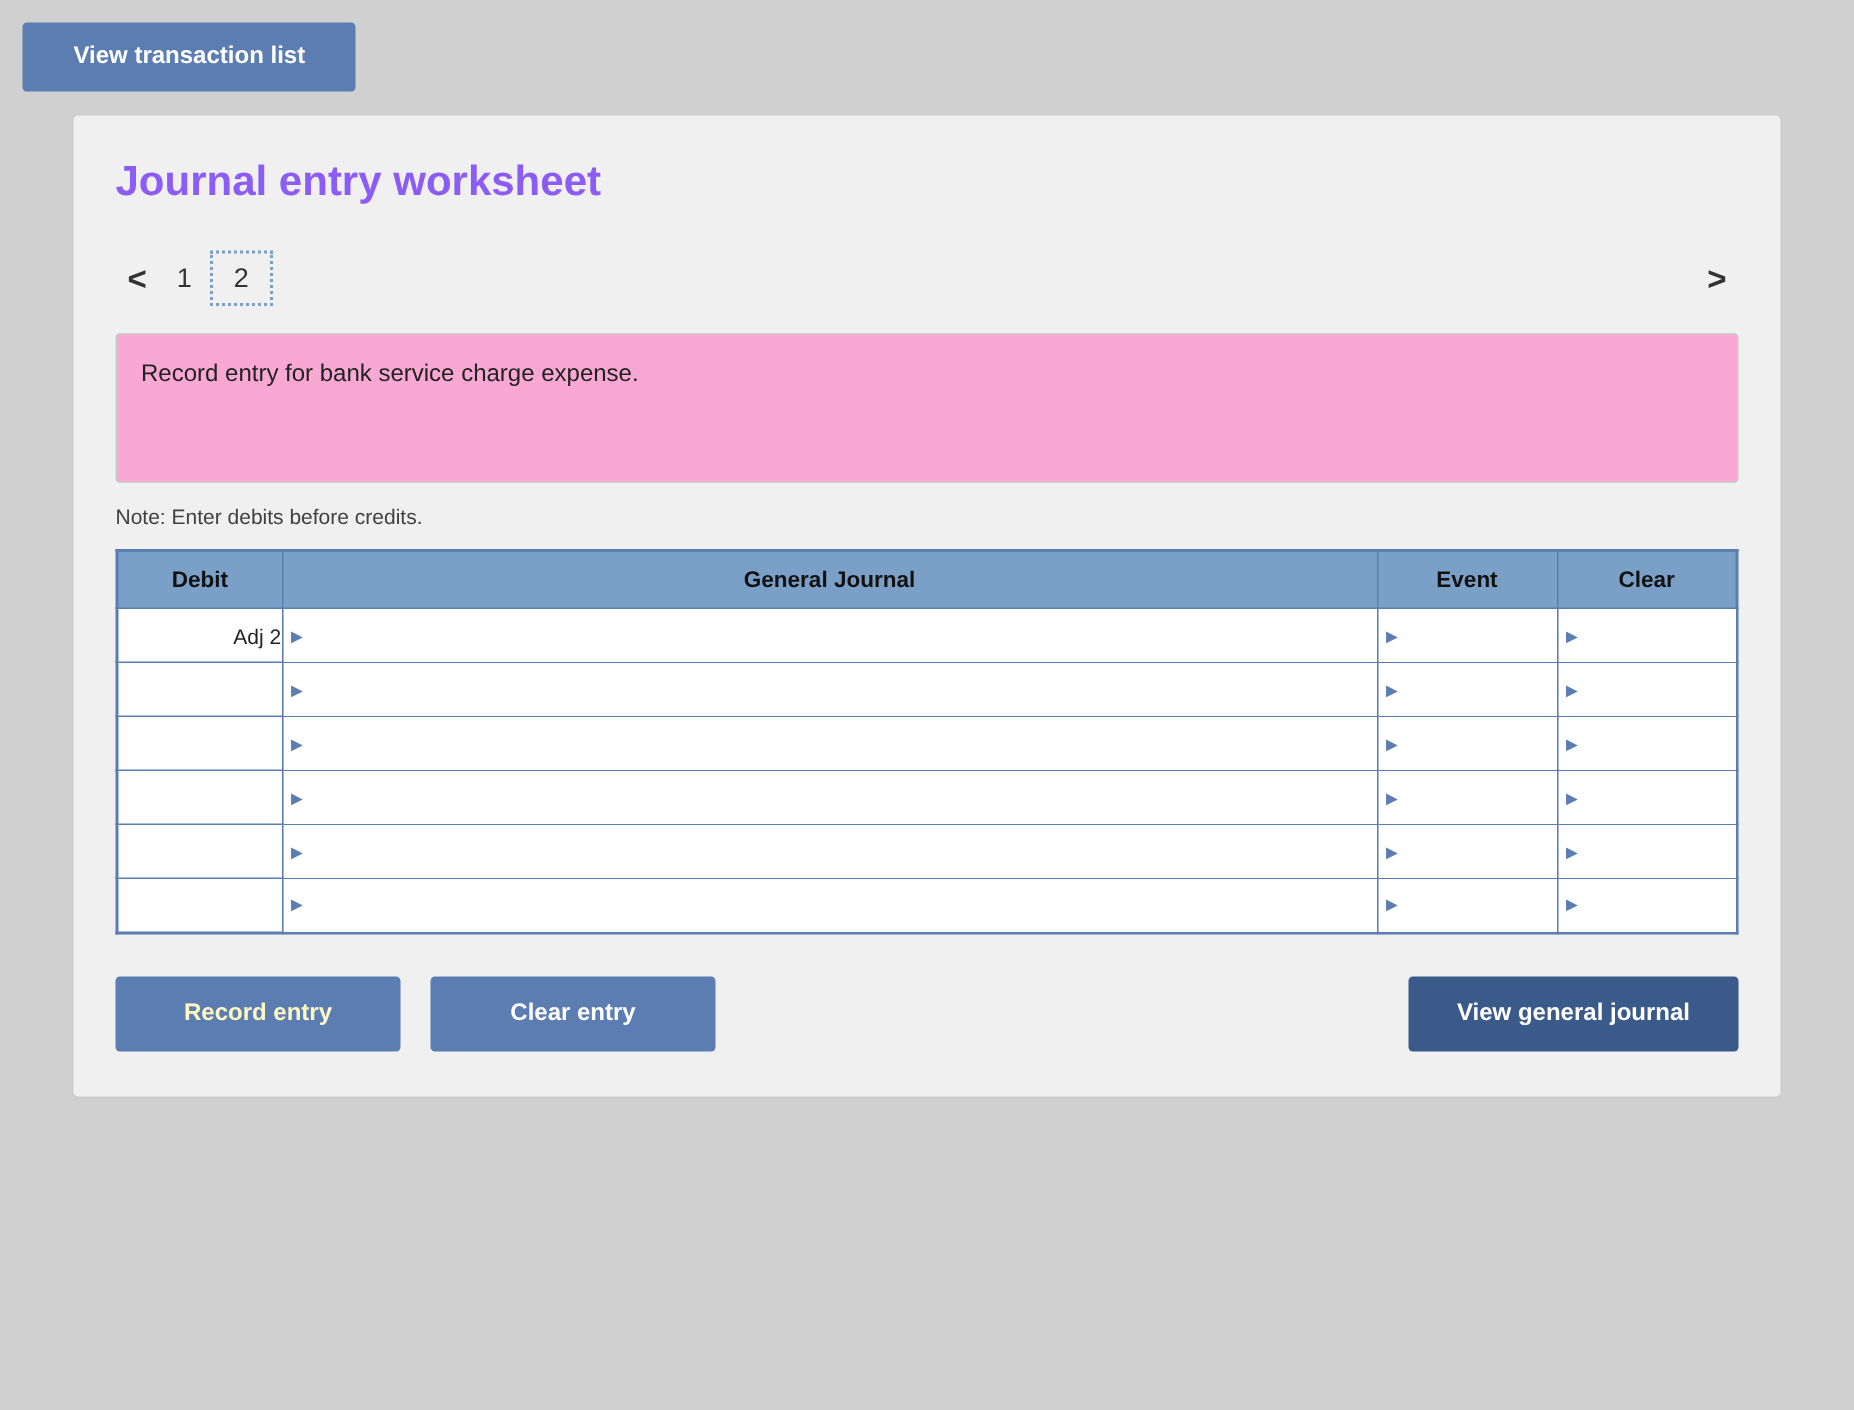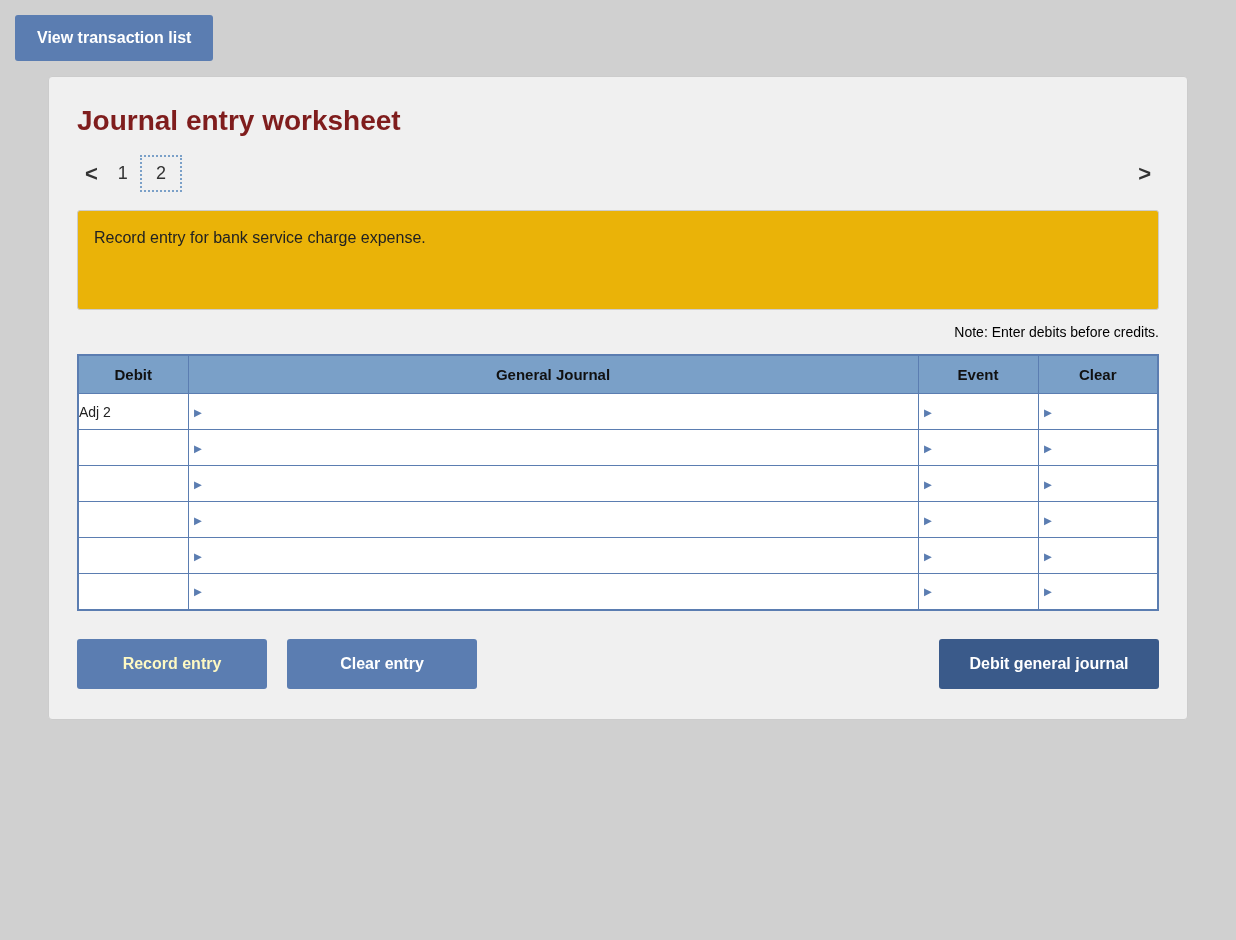--- a/index.html
+++ b/index.html
@@ -11,41 +11,41 @@
     }
 
     .top-bar {
       margin-bottom: 15px;
     }
 
     .view-transaction-btn {
       background: #5b7db1;
       color: white;
       border: none;
-      padding: 14px 22px;
+      padding: 14px 34px;
       font-size: 16px;
       font-weight: bold;
       cursor: pointer;
       border-radius: 3px;
     }
 
     .worksheet-container {
       background: #f0f0f0;
       border: 1px solid #ccc;
       border-radius: 4px;
       padding: 28px 28px 30px 28px;
       max-width: 1140px;
       margin: 0 auto;
     }
 
     .worksheet-title {
       font-size: 28px;
       font-weight: bold;
-      color: #7f1d1d;
-      margin-bottom: 18px;
+      color: #8b5cf6;
+      margin-bottom: 30px;
     }
 
     .pagination-row {
       display: flex;
       align-items: center;
       margin-bottom: 18px;
       position: relative;
     }
 
     .nav-arrow {
@@ -80,35 +80,34 @@
       font-size: 22px;
       color: #333;
       cursor: pointer;
       background: none;
       border: none;
       padding: 4px 8px;
       font-weight: bold;
     }
 
     .instruction-box {
-      background: #eab308;
+      background: #f9a8d4;
       border: 1px solid #ccc;
       border-radius: 3px;
       padding: 18px 16px;
       margin-bottom: 14px;
       min-height: 100px;
       font-size: 16px;
       color: #222;
     }
 
     .note-text {
-      color: #000000;
+      color: #404040;
       font-size: 14px;
       margin-bottom: 14px;
-      text-align: right;
     }
 
     .journal-table {
       width: 100%;
       border-collapse: collapse;
       margin-bottom: 28px;
       border: 2px solid #5b7db1;
     }
 
     .journal-table th {
@@ -123,21 +122,21 @@
 
     .journal-table td {
       border: 1px solid #5b7db1;
       padding: 0;
       height: 36px;
       background: white;
       vertical-align: middle;
     }
 
     .td-event {
-      text-align: left;
+      text-align: right;
       font-size: 14px;
       color: #222;
       width: 110px;
       padding: 4px 6px;
     }
 
     .td-journal {
       width: auto;
       position: relative;
     }
@@ -340,15 +339,15 @@
           <span class="cell-arrow">►</span>
           <input class="cell-input" type="text" value="" style="">
         </td>
       </tr>
     </tbody>
   </table>
 
   <div class="buttons-row">
     <button class="btn-record">Record entry</button>
     <button class="btn-clear">Clear entry</button>
-    <button class="btn-view-general">Debit general journal</button>
+    <button class="btn-view-general">View general journal</button>
   </div>
 </div>
 
 </body></html>

